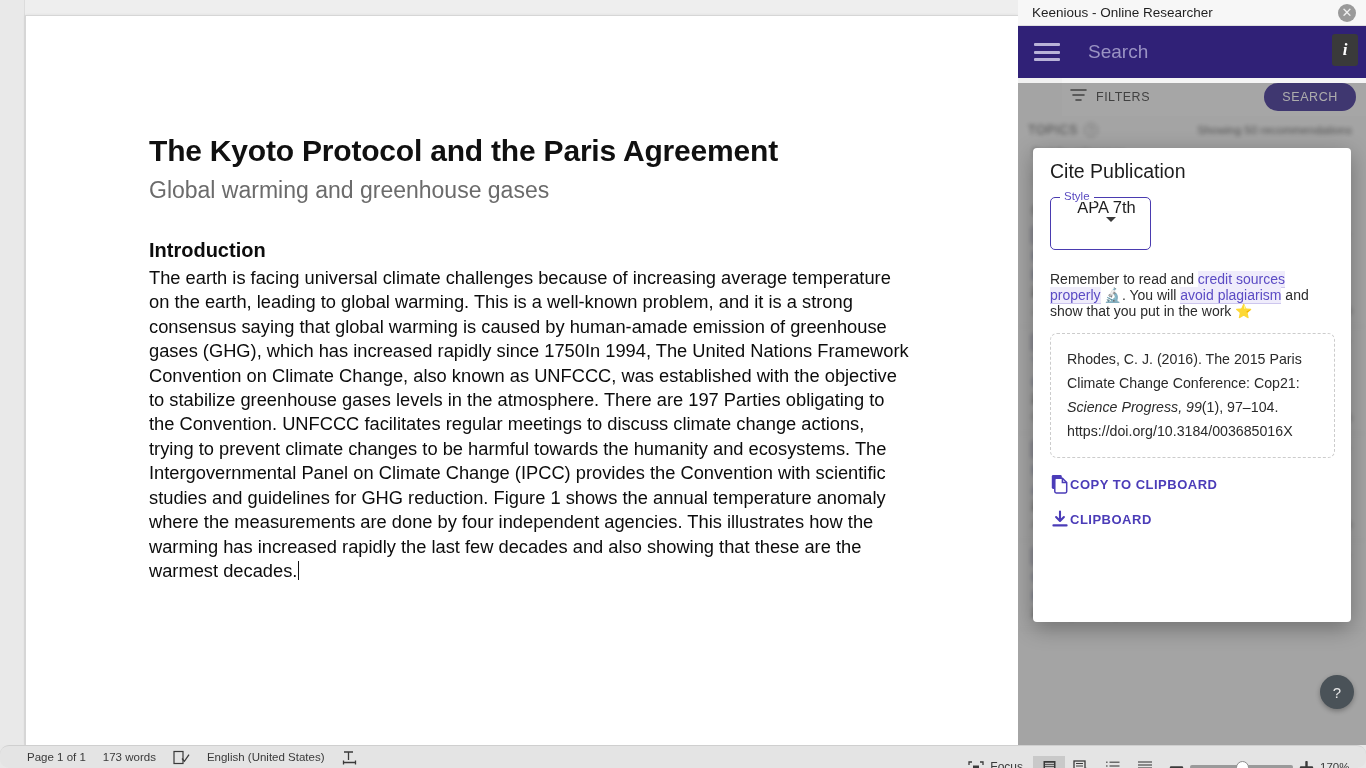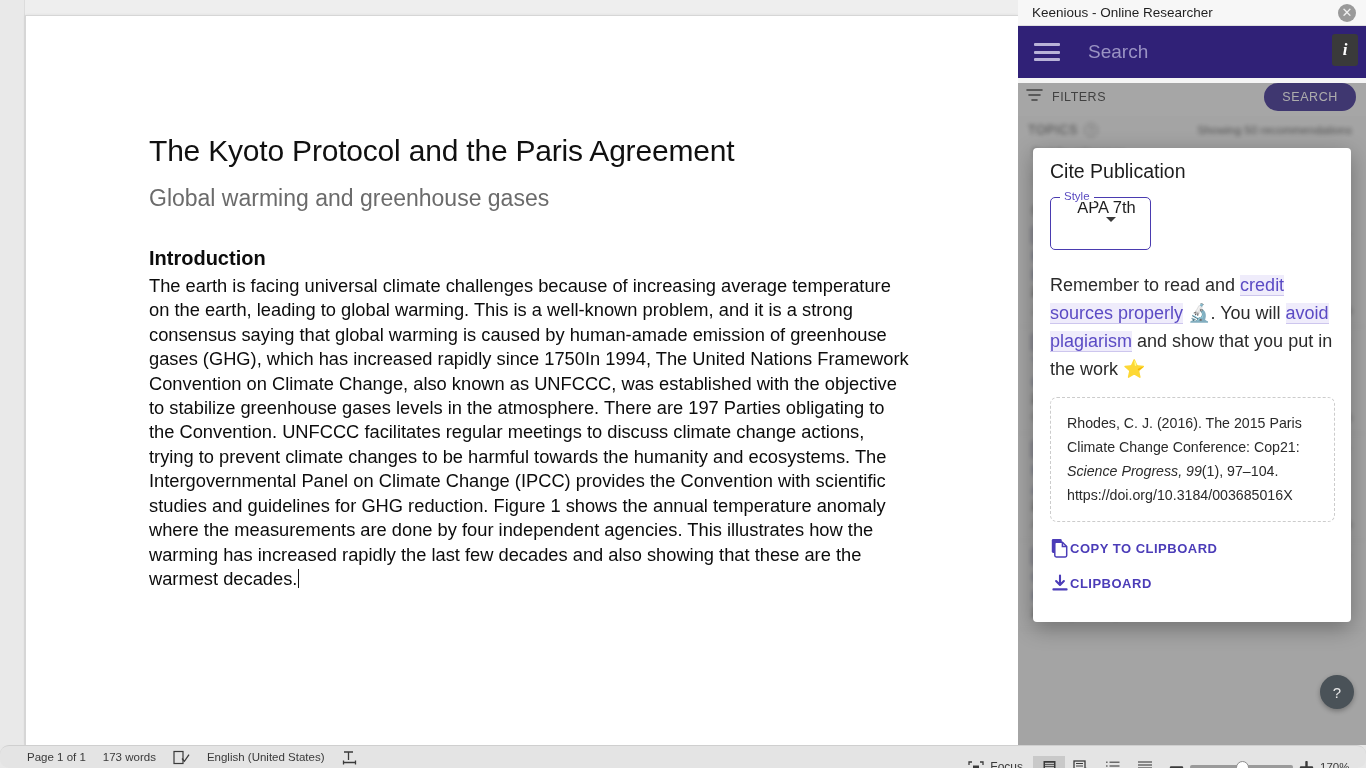--- a/index.html
+++ b/index.html
@@ -25,22 +25,22 @@
     position: absolute; left: 25px; top: 15px;
     width: 993px; height: 730px;
     background: #ffffff;
     border-left: 1px solid #d6d6d6;
     border-top: 1px solid #d6d6d6;
     box-shadow: 0 0 3px rgba(0,0,0,0.07);
     overflow: hidden;
   }
   .doc-inner { padding: 118px 80px 0 123px; }
   .doc-title {
-    font-size: 30px; font-weight: 400; color: #101010;
-    letter-spacing: -0.2px; line-height: 1.12; margin-bottom: 17px;
+    font-size: 30px; font-weight: 700; color: #101010;
+    letter-spacing: -0.2px; line-height: 1.12; margin-bottom: 9px;
   }
   .doc-subtitle {
     font-size: 23px; font-weight: 400; color: #6b6b6b;
     line-height: 1.15; margin-bottom: 36px;
   }
   .doc-h2 {
     font-size: 20px; font-weight: bold; color: #0c0c0c;
     margin-bottom: 4px;
   }
   .doc-body {
@@ -119,20 +119,21 @@
     position: absolute; right: 8px; top: 8px;
     width: 26px; height: 32px; background: #3a3a3a;
     color: #fff; border-radius: 3px;
     display: flex; align-items: center; justify-content: center;
     font-size: 17px; font-style: italic; font-family: "Liberation Serif", serif;
     font-weight: bold;
   }
   .filterbar {
     height: 38px; background: #f5f5f5; display: flex; align-items: center;
     padding: 0 10px 0 8px;
+    margin-left: 44px;
   }
   .filters-lbl { font-size: 12.5px; color: #3c3c3c; letter-spacing: 0.5px; margin-left: 9px; }
   .search-btn {
     margin-left: auto; background: #3a2a93; color: #fff;
     font-size: 12.5px; letter-spacing: 0.6px;
     padding: 7px 18px; border-radius: 16px;
   }
   .topicsbar {
     height: 28px; display: flex; align-items: center;
     padding: 0 14px 0 10px; font-size: 12.5px; color: #5a5a5a;
@@ -212,21 +213,21 @@
     position: absolute; top: -8px; left: 9px; background: #fff;
     padding: 0 4px; font-size: 11.5px; color: #5a4bc0;
   }
   .style-val { font-size: 16.5px; color: #1e1e1e; }
   .style-caret {
     margin-left: 9px; width: 0; height: 0;
     border-left: 5px solid transparent; border-right: 5px solid transparent;
     border-top: 5.5px solid #3a3a3a;
   }
   .cite-note {
-    margin-top: 21px; font-size: 18px; line-height: 28px; color: #2b2b2b;
+    margin-top: 21px; font-size: 14px; line-height: 16px; color: #2b2b2b;
   }
   .cite-link {
     color: #5b4bc4; background: #efecfb; text-decoration: none;
     border-bottom: 1px solid #cdc6ee;
   }
   .cite-box {
     margin-top: 14px; border: 1.5px dashed #cccccc; border-radius: 7px;
     padding: 13px 14px 14px 16px;
     font-size: 14.2px; line-height: 24px; color: #2a2a2a;
     font-family: "Liberation Sans", sans-serif;

